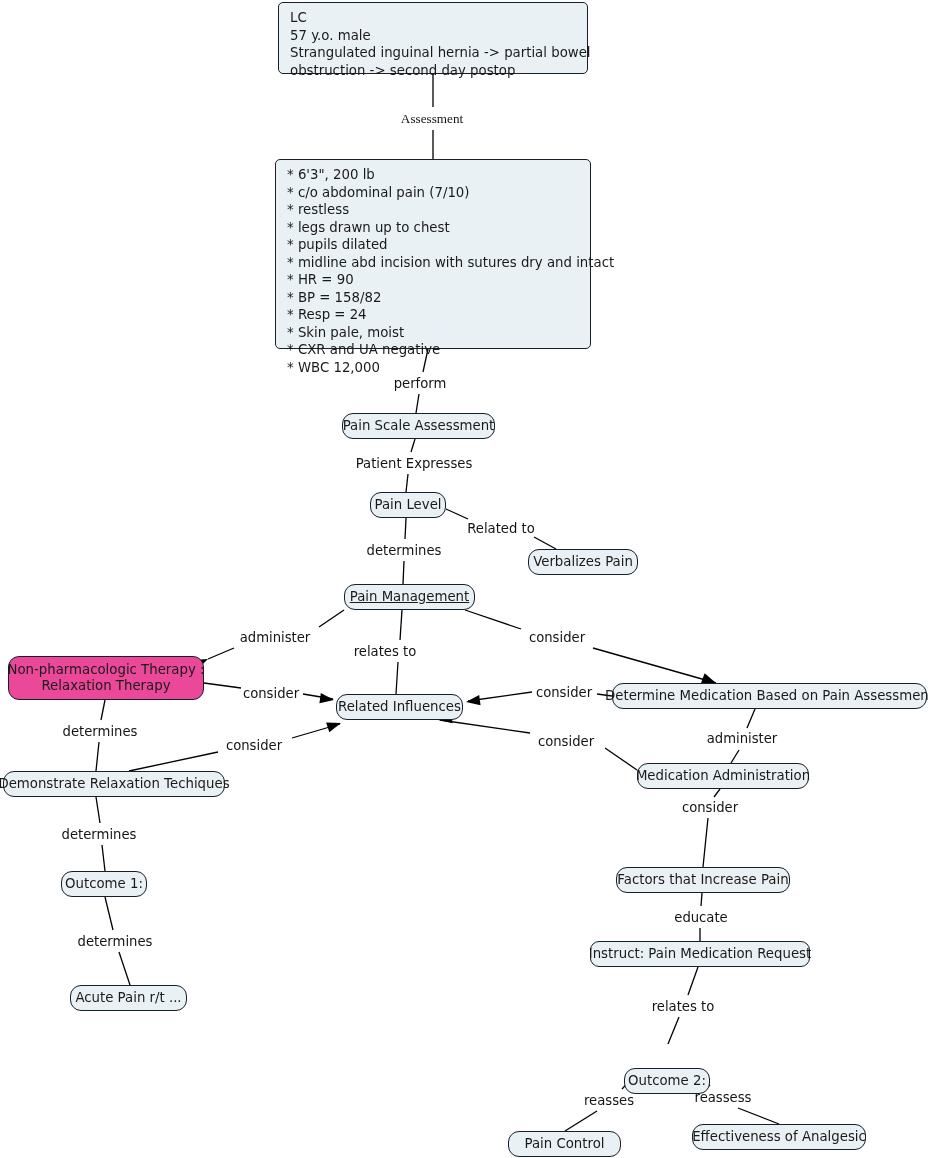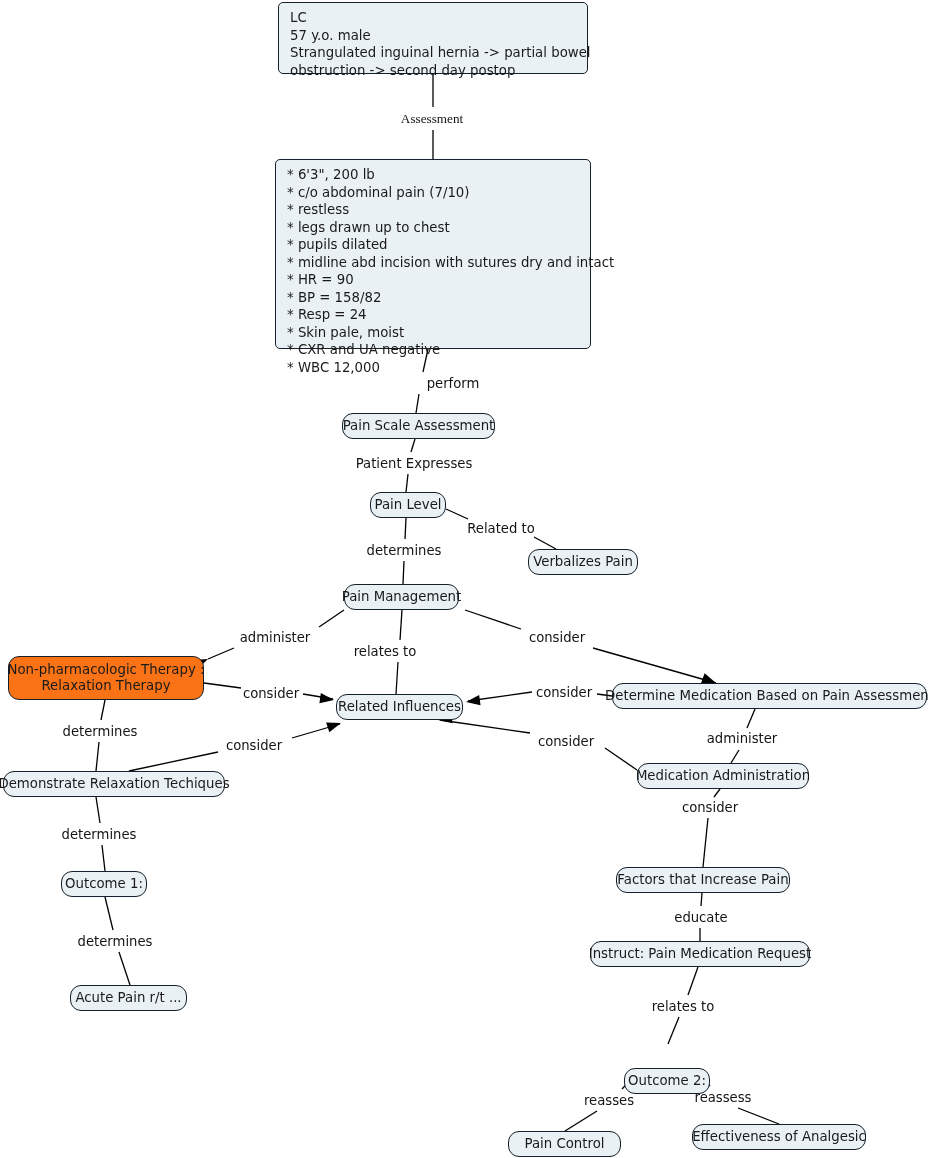--- a/index.html
+++ b/index.html
@@ -44,21 +44,21 @@
   }
   .node.boxy {
     border-radius: 5px;
     justify-content: flex-start;
     text-align: left;
     align-items: flex-start;
     padding: 6px 11px 7px 11px;
     line-height: 17.5px;
   }
   .node.tinted {
-    background: #f97316;
+    background: #ec4899;
   }
   .edge-label {
     position: absolute;
     font-size: 13.2px;
     line-height: 15px;
     color: #141414;
     white-space: pre;
     background: transparent;
     transform: translate(-50%, -50%);
     text-align: center;
@@ -173,38 +173,38 @@
 * midline abd incision with sutures dry and intact
 * HR = 90
 * BP = 158/82
 * Resp = 24
 * Skin pale, moist
 * CXR and UA negative
 * WBC 12,000</span></div>
       <div class="node" style="left: 342px; top: 413px; width: 153px; height: 26px;"><span>Pain Scale Assessment</span></div>
       <div class="node" style="left: 370px; top: 492px; width: 76px; height: 26px;"><span>Pain Level</span></div>
       <div class="node" style="left: 528px; top: 549px; width: 110px; height: 26px; text-align: right;"><span>Verbalizes Pain</span></div>
-      <div class="node" style="left: 344px; top: 584px; width: 115px; height: 26px;"><span>Pain Management</span></div>
+      <div class="node" style="left: 344px; top: 584px; width: 131px; height: 26px; text-decoration: underline;"><span>Pain Management</span></div>
       <div class="node tinted" style="left: 8px; top: 656px; width: 196px; height: 44px;"><span>Non-pharmacologic Therapy :
 Relaxation Therapy</span></div>
       <div class="node" style="left: 336px; top: 694px; width: 127px; height: 26px;"><span>Related Influences</span></div>
       <div class="node" style="left: 612px; top: 683px; width: 315px; height: 26px;"><span>Determine Medication Based on Pain Assessment</span></div>
       <div class="node" style="left: 3px; top: 771px; width: 222px; height: 26px;"><span>Demonstrate Relaxation Techiques</span></div>
       <div class="node" style="left: 637px; top: 763px; width: 172px; height: 26px;"><span>Medication Administration</span></div>
       <div class="node" style="left: 61px; top: 871px; width: 86px; height: 26px;"><span>Outcome 1:</span></div>
       <div class="node" style="left: 616px; top: 867px; width: 174px; height: 26px;"><span>Factors that Increase Pain</span></div>
-      <div class="node" style="left: 590px; top: 941px; width: 220px; height: 26px;"><span>Instruct: Pain Medication Request</span></div>
+      <div class="node" style="left: 590px; top: 941px; width: 220px; height: 26px; border-radius: 9px;"><span>Instruct: Pain Medication Request</span></div>
       <div class="node" style="left: 70px; top: 985px; width: 117px; height: 26px;"><span>Acute Pain r/t ...</span></div>
       <div class="node" style="left: 624px; top: 1068px; width: 86px; height: 26px;"><span>Outcome 2:</span></div>
       <div class="node" style="left: 508px; top: 1131px; width: 113px; height: 26px;"><span>Pain Control</span></div>
       <div class="node" style="left: 692px; top: 1124px; width: 174px; height: 26px;"><span>Effectiveness of Analgesic</span></div>
     </div>
   <div id="label-layer">
       <div class="edge-label" style="left: 432px; top: 118px; font-family: Liberation Serif, serif;">Assessment</div>
-      <div class="edge-label" style="left: 420px; top: 383px; margin-left: 33px;">perform</div>
+      <div class="edge-label" style="left: 420px; top: 383px;">perform</div>
       <div class="edge-label" style="left: 414px; top: 463px;">Patient Expresses</div>
       <div class="edge-label" style="left: 501px; top: 528px;">Related to</div>
       <div class="edge-label" style="left: 404px; top: 550px;">determines</div>
       <div class="edge-label" style="left: 275px; top: 637px;">administer</div>
       <div class="edge-label" style="left: 385px; top: 651px;">relates to</div>
       <div class="edge-label" style="left: 557px; top: 637px;">consider</div>
       <div class="edge-label" style="left: 271px; top: 693px;">consider</div>
       <div class="edge-label" style="left: 564px; top: 692px;">consider</div>
       <div class="edge-label" style="left: 254px; top: 745px;">consider</div>
       <div class="edge-label" style="left: 566px; top: 741px;">consider</div>

